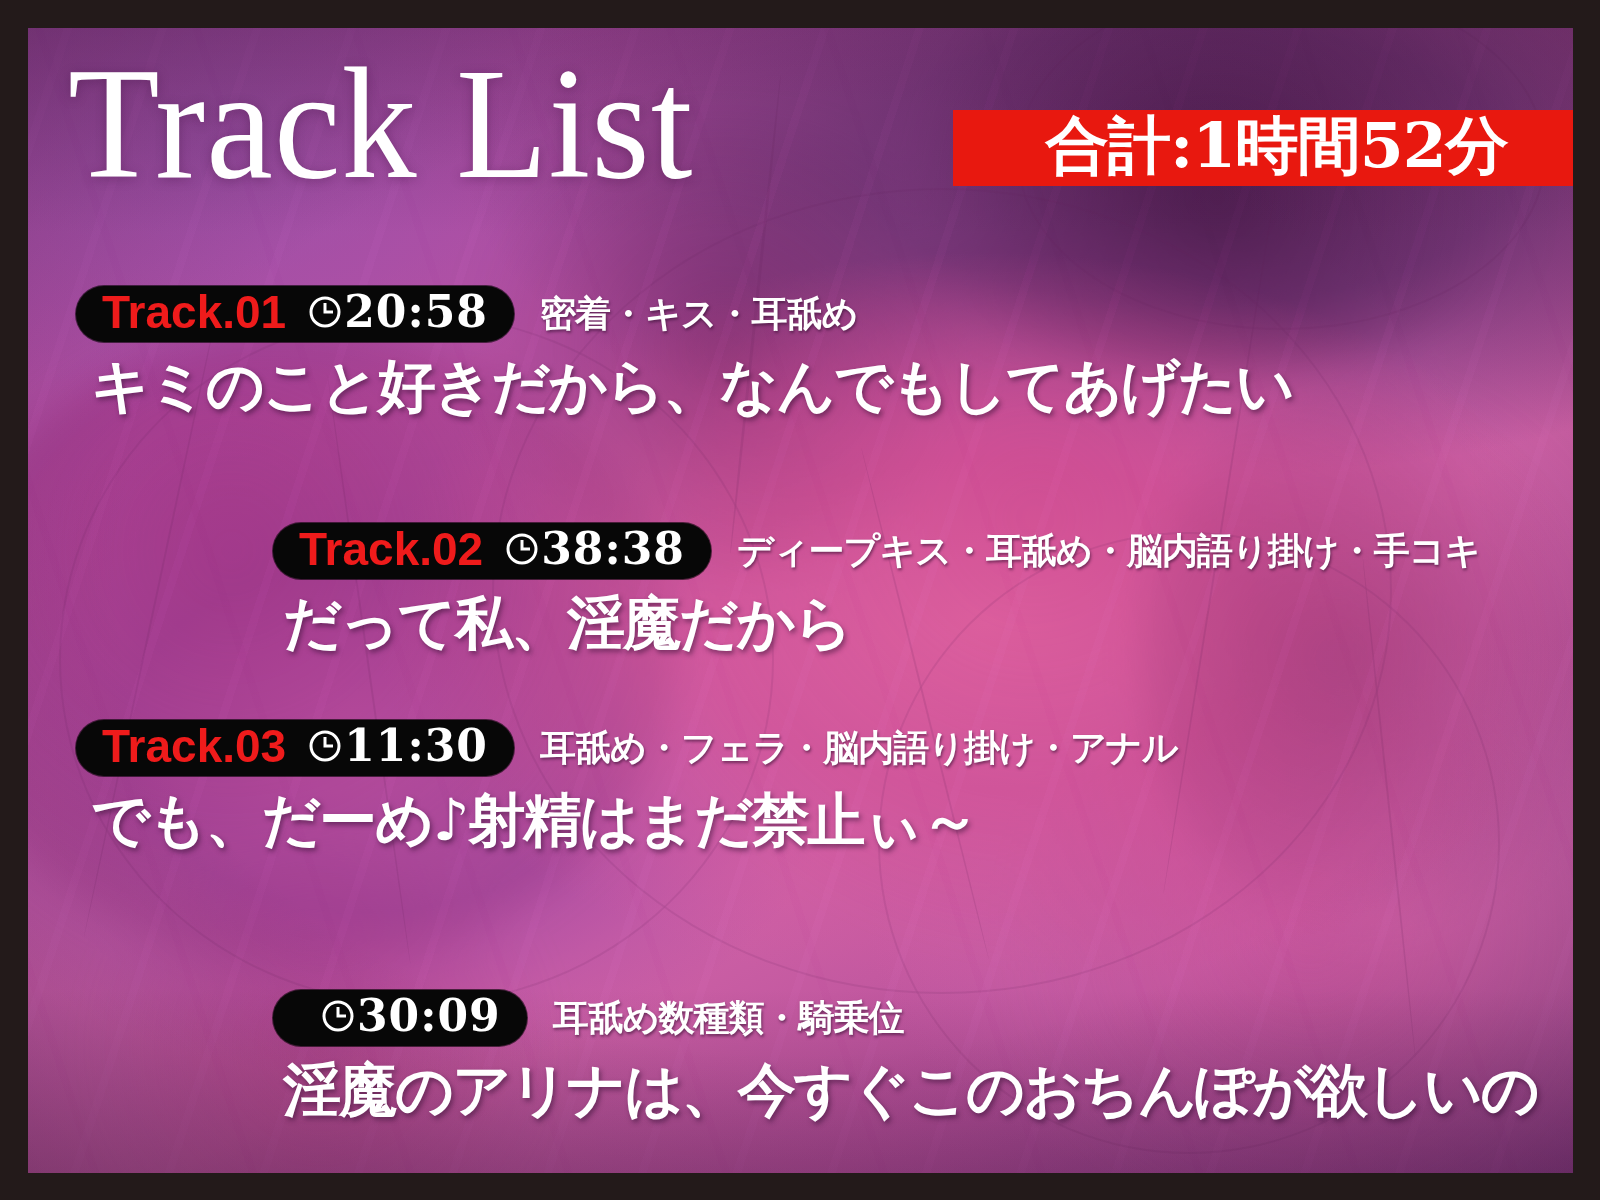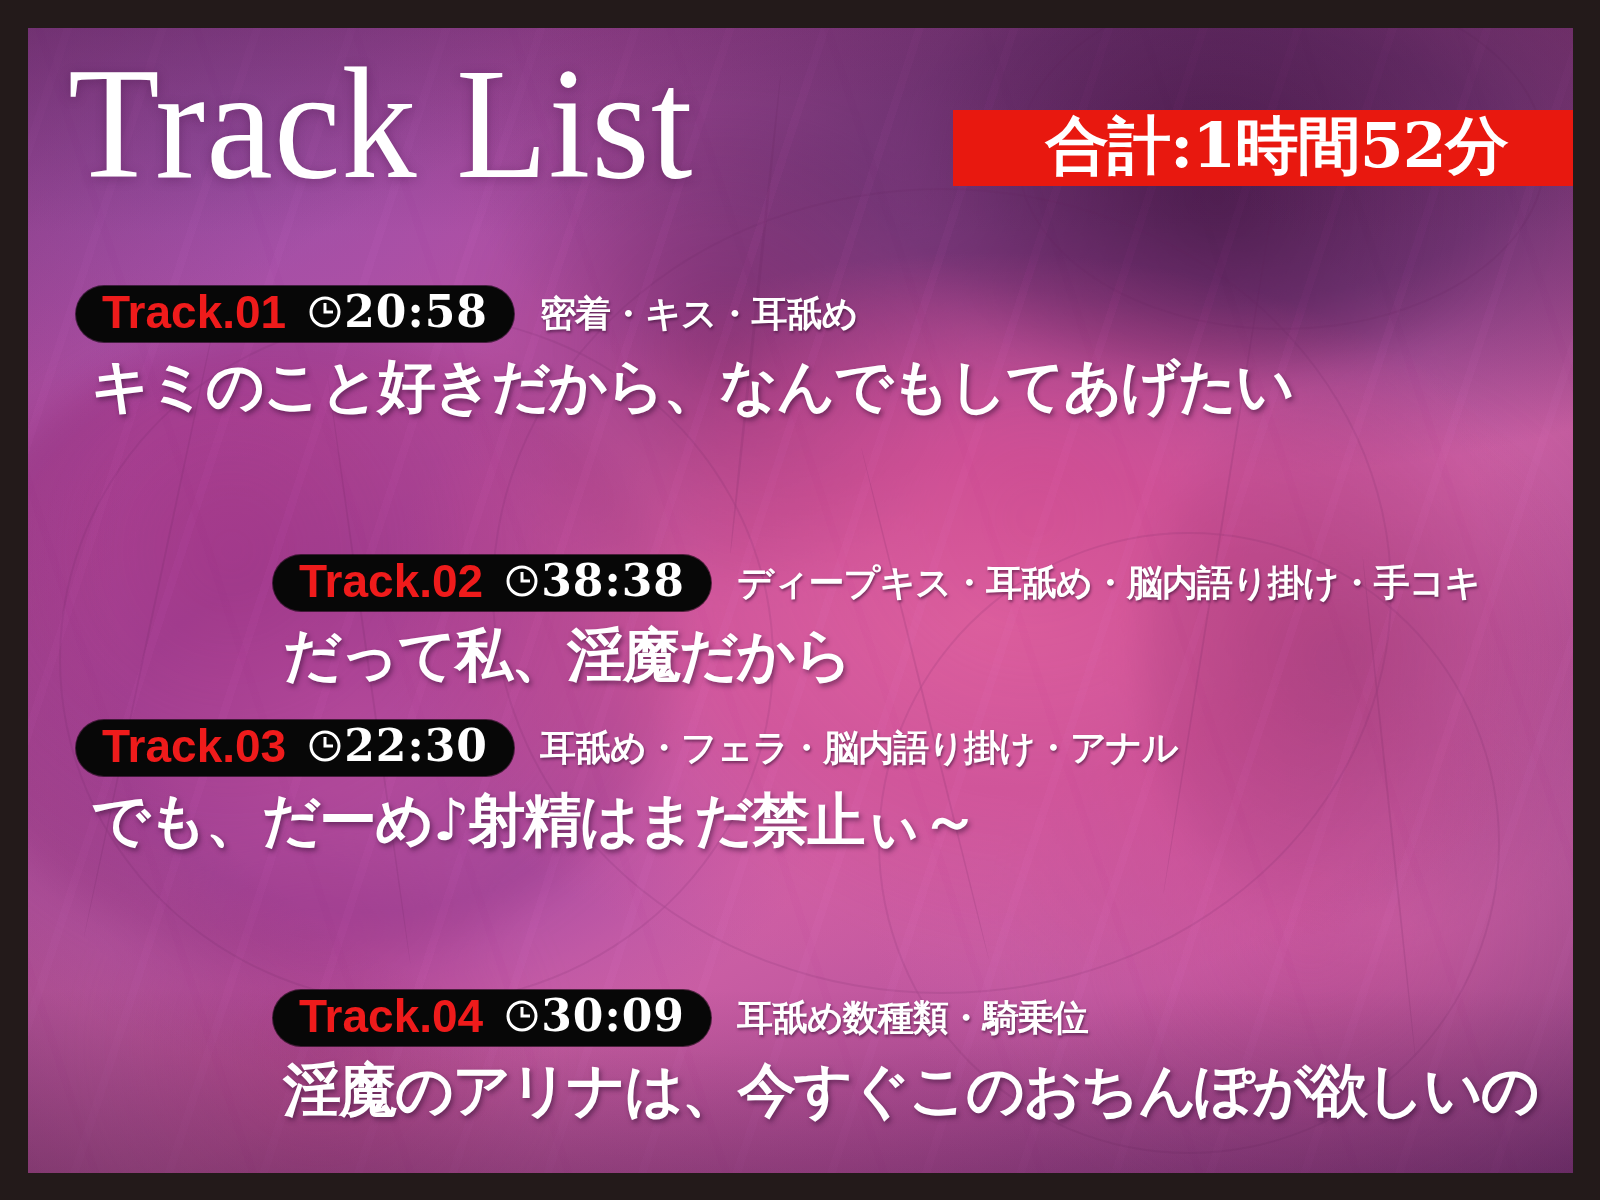--- a/index.html
+++ b/index.html
@@ -209,21 +209,21 @@
     font-size: 58px;
     color: #ffffff;
     letter-spacing: -2px;
     white-space: nowrap;
     text-shadow: 2px 3px 5px rgba(45,12,45,.5);
     margin-left: 15px;
   }
 
   
   #track-1 { left: 48px;  top: 258px; }
-  #track-2 { left: 245px; top: 495px; margin-top: 32px; }
+  #track-2 { left: 245px; top: 495px; }
   #track-3 { left: 48px;  top: 692px; }
   #track-4 { left: 245px; top: 962px; }
 
   #track-2 .track-title,
   #track-4 .track-title { margin-left: 10px; }
 </style>
 </head>
 <body>
 
 <div id="poster">
@@ -300,31 +300,30 @@
       <div class="track" id="track-3">
         <div class="track-head">
           <div class="pill">
             <span class="tracklabel">Track.03</span>
             <span class="clock">
               <svg viewBox="0 0 34 34" width="34" height="34" aria-hidden="true">
                 <circle cx="17" cy="17" r="14" fill="none" stroke="#ffffff" stroke-width="3"></circle>
                 <path d="M17 8 L17 17 L25 17" fill="none" stroke="#ffffff" stroke-width="3" stroke-linecap="butt"></path>
               </svg>
             </span>
-            <span class="time">22:30</span>
+            <span class="time">11:30</span>
           </div>
           <span class="tags">耳舐め・フェラ・脳内語り掛け・アナル</span>
         </div>
         <div class="track-title">でも、だーめ♪射精はまだ禁止ぃ～</div>
       </div>
 
       <div class="track" id="track-4">
         <div class="track-head">
           <div class="pill">
-            <span class="tracklabel">Track.04</span>
             <span class="clock">
               <svg viewBox="0 0 34 34" width="34" height="34" aria-hidden="true">
                 <circle cx="17" cy="17" r="14" fill="none" stroke="#ffffff" stroke-width="3"></circle>
                 <path d="M17 8 L17 17 L25 17" fill="none" stroke="#ffffff" stroke-width="3" stroke-linecap="butt"></path>
               </svg>
             </span>
             <span class="time">30:09</span>
           </div>
           <span class="tags">耳舐め数種類・騎乗位</span>
         </div>

